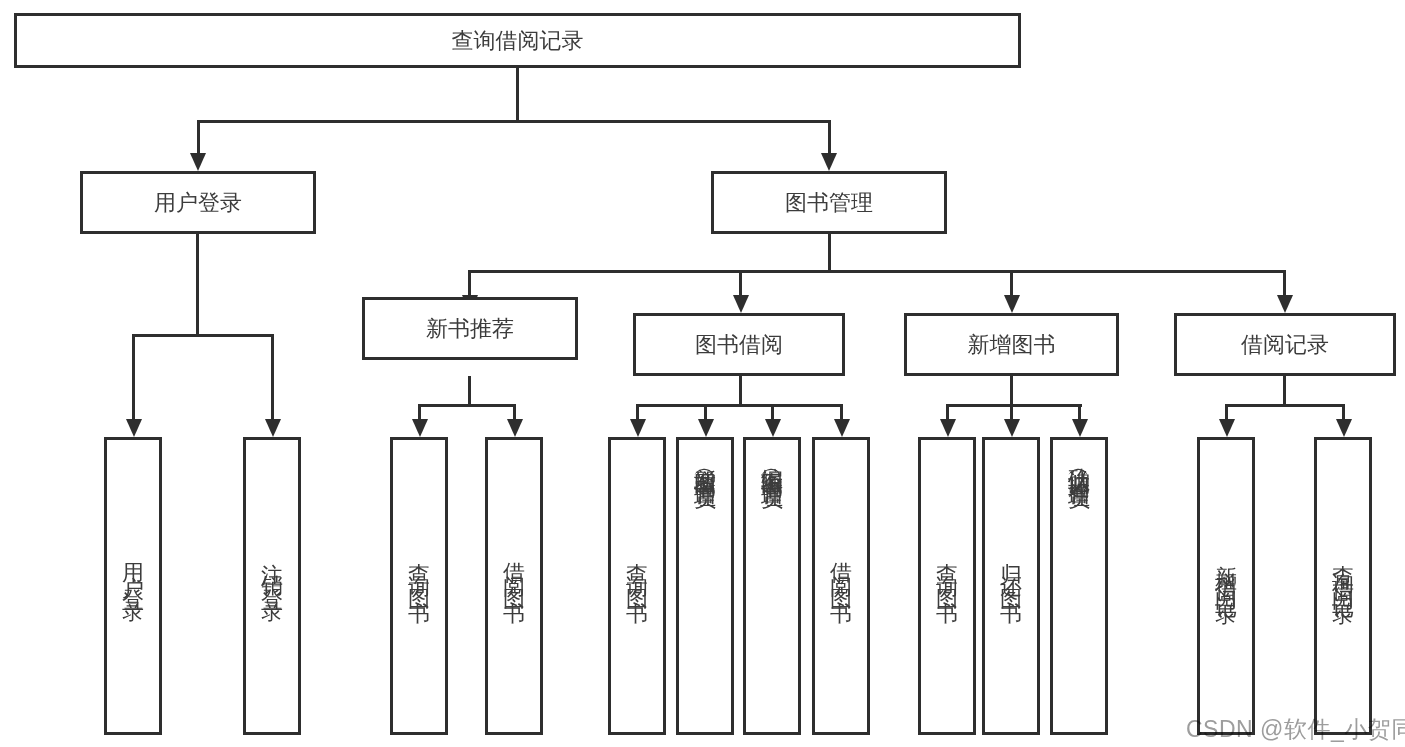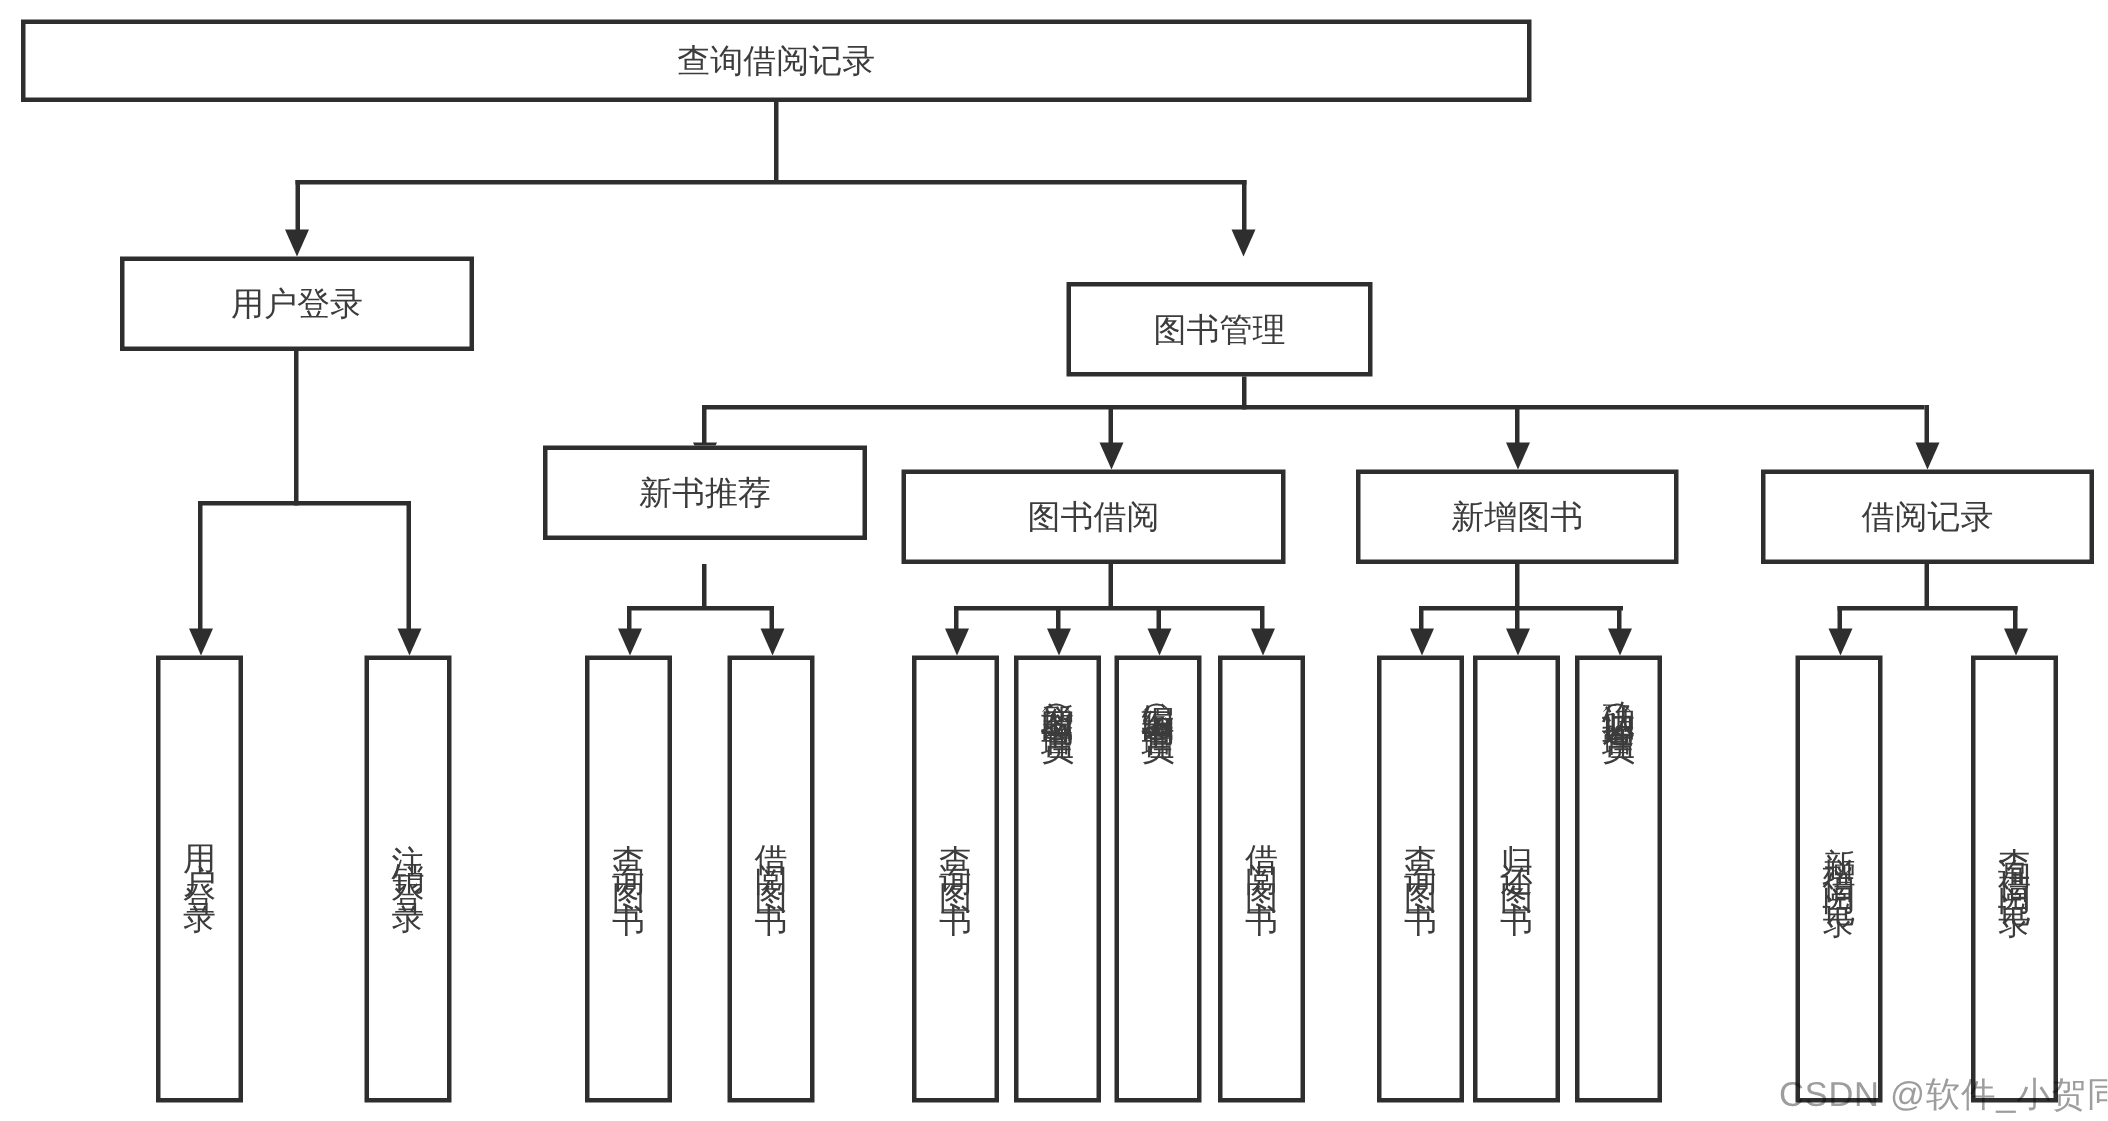--- a/index.html
+++ b/index.html
@@ -82,21 +82,21 @@
   <div class="vl" style="left:516px; top:66px; height:56px;"></div>
   <div class="hl" style="left:197px; top:120px; width:634px;"></div>
   <div class="vl" style="left:197px; top:120px; height:35px;"></div>
   <div class="ah" style="left:190px; top:153px;"></div>
   <div class="vl" style="left:828px; top:120px; height:35px;"></div>
   <div class="ah" style="left:821px; top:153px;"></div>
 
   <div class="box" style="left:80px; top:171px; width:236px; height:63px;">
     <span>用户登录</span>
   </div>
-  <div class="box" style="left:711px; top:188px; width:204px; height:63px;">
+  <div class="box" style="left:711px; top:171px; width:236px; height:63px;">
     <span>图书管理</span>
   </div>
 
   <div class="vl" style="left:196px; top:234px; height:103px;"></div>
   <div class="hl" style="left:132px; top:334px; width:142px;"></div>
   <div class="vl" style="left:132px; top:334px; height:87px;"></div>
   <div class="ah" style="left:126px; top:419px;"></div>
   <div class="vl" style="left:271px; top:334px; height:87px;"></div>
   <div class="ah" style="left:265px; top:419px;"></div>
 
@@ -107,21 +107,21 @@
   <div class="vl" style="left:739px; top:270px; height:27px;"></div>
   <div class="ah" style="left:733px; top:295px;"></div>
   <div class="vl" style="left:1010px; top:270px; height:27px;"></div>
   <div class="ah" style="left:1004px; top:295px;"></div>
   <div class="vl" style="left:1283px; top:270px; height:27px;"></div>
   <div class="ah" style="left:1277px; top:295px;"></div>
 
   <div class="box" style="left:362px; top:297px; width:216px; height:63px;">
     <span>新书推荐</span>
   </div>
-  <div class="box" style="left:601px; top:313px; width:256px; height:63px;justify-content:center;">
+  <div class="box" style="left:633px; top:313px; width:212px; height:63px;justify-content:center;">
     <span>图书借阅</span>
   </div>
   <div class="box" style="left:904px; top:313px; width:215px; height:63px;">
     <span>新增图书</span>
   </div>
   <div class="box" style="left:1174px; top:313px; width:222px; height:63px;">
     <span>借阅记录</span>
   </div>
 
   <div class="vl" style="left:468px; top:376px; height:30px;"></div>

